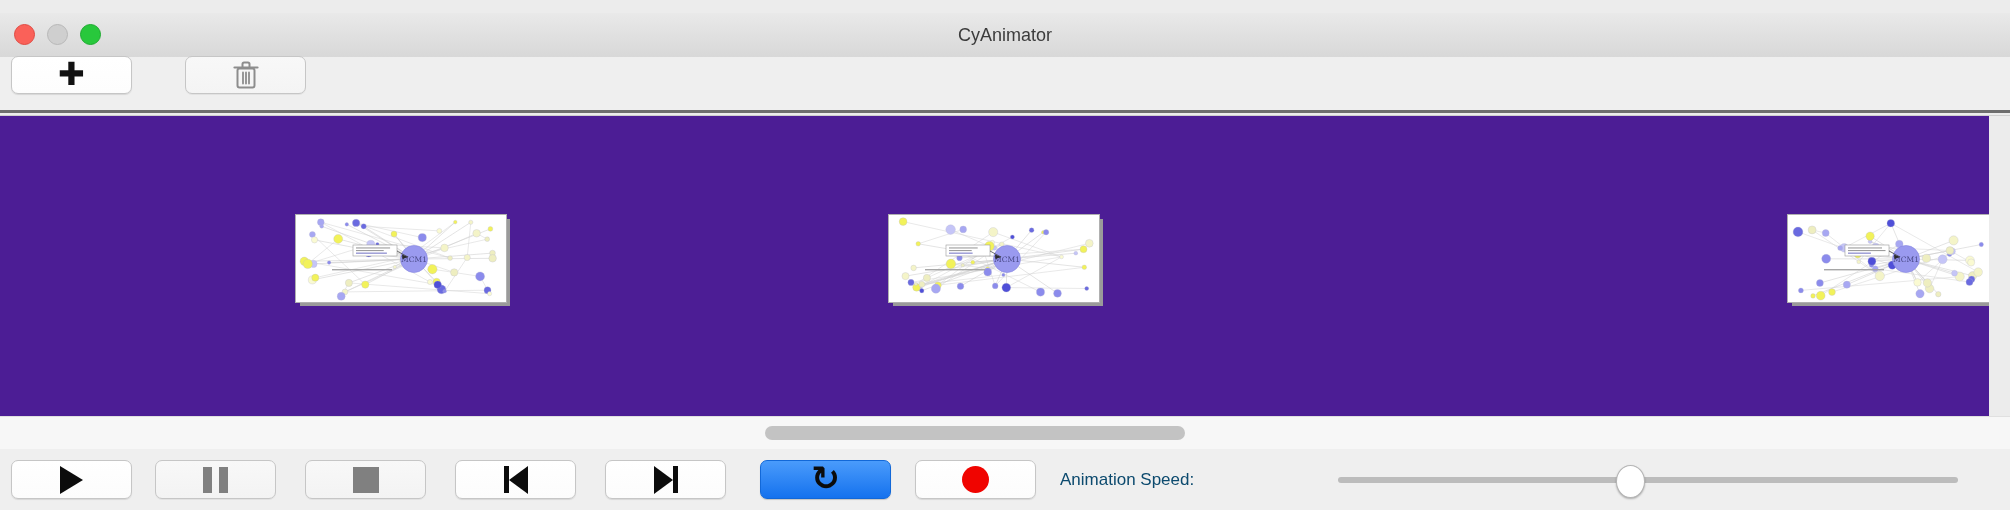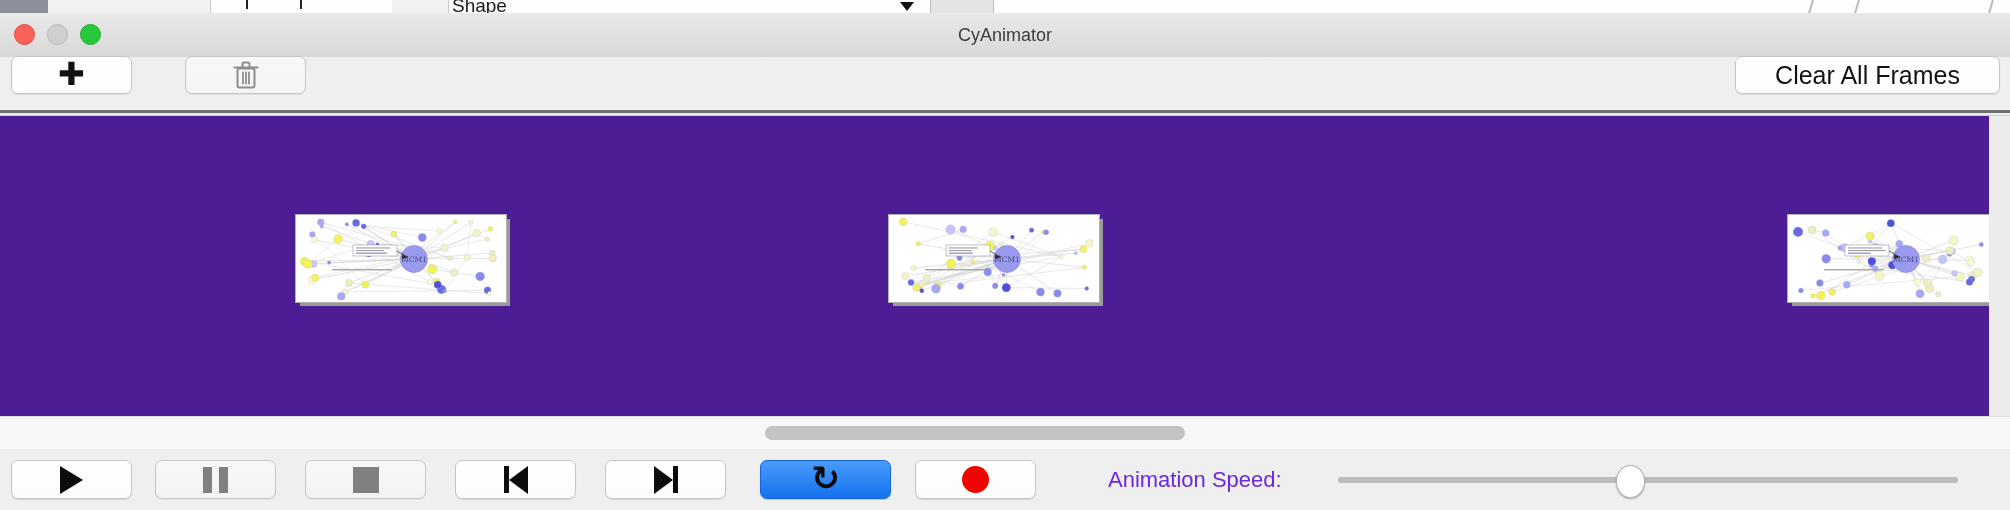--- a/index.html
+++ b/index.html
@@ -75,44 +75,30 @@
   .tri{width:0;height:0;border-top:14px solid transparent;border-bottom:14px solid transparent;border-left:23px solid #0c0c0c;}
   .pausebar{display:inline-block;width:9px;height:26px;background:#808080;}
   .pausewrap{display:flex;gap:7px;}
   .stopsq{width:26px;height:26px;background:#808080;}
   .skip{display:flex;align-items:center;}
   .skip .bar{width:5px;height:27px;background:#0c0c0c;}
   .skip .t-l{width:0;height:0;border-top:14px solid transparent;border-bottom:14px solid transparent;border-right:19px solid #0c0c0c;}
   .skip .t-r{width:0;height:0;border-top:14px solid transparent;border-bottom:14px solid transparent;border-left:19px solid #0c0c0c;}
   .loopglyph{font-size:34px;line-height:1;color:#0b0b0b;font-family:"DejaVu Sans",sans-serif;margin-top:-4px;font-weight:600;}
   .recdot{width:27px;height:27px;border-radius:50%;background:#f00400;}
-  .speedlbl{position:absolute;left:1060px;top:11px;height:39px;line-height:39px;font-size:22px;color:#6d28d9;margin-left:48px;}
+  .speedlbl{position:absolute;left:1060px;top:11px;height:39px;line-height:39px;font-size:17px;color:#0c4a6e;}
   .slider{position:absolute;left:1338px;top:28px;width:620px;height:6px;border-radius:3px;background:#bcbcbc;}
   .sliderthumb{position:absolute;left:1627px;top:16px;width:27px;height:31px;border-radius:50%;
      background:#ffffff;border:1px solid #b5b5b5;box-shadow:0 1px 2px rgba(0,0,0,.28);}
 </style>
 </head>
 <body>
 
 <div class="app">
 
-  <div class="bg-strip">
-    <div class="seg dark" style="left:0;width:48px;"></div>
-    <div class="seg" style="left:48px;width:122px;"></div>
-    <div class="seg" style="left:170px;width:40px;"></div>
-    <div class="tick-a" style="left:246px;"></div>
-    <div class="tick-a" style="left:300px;"></div>
-    <div class="seg" style="left:392px;width:56px;"></div>
-    <div class="shape-txt">Shape</div>
-    <div class="caret" style="left:900px;"></div>
-    <div class="hl" style="left:930px;width:62px;"></div>
-    <div class="ang" style="left:1810px;"></div>
-    <div class="ang" style="left:1856px;"></div>
-    <div class="ang" style="left:1990px;"></div>
-  </div>
 
   <div class="titlebar">
     <div class="traffic">
       <div class="dot red"></div>
       <div class="dot yel"></div>
       <div class="dot grn"></div>
     </div>
     <div class="wtitle">CyAnimator</div>
   </div>
 
@@ -120,23 +106,20 @@
   <div class="btn btn-add">
     <span class="plus">✚</span>
   </div>
   <div class="btn btn-del disabled">
     <svg width="26" height="30" viewBox="0 0 26 30">
       <rect x="4.5" y="8.5" width="17" height="19" rx="2" fill="none" stroke="#8d8d8d" stroke-width="2"></rect>
       <path d="M1.5 7.5 h23" stroke="#8d8d8d" stroke-width="2.2" fill="none" stroke-linecap="round"></path>
       <path d="M9.5 7.5 v-3.5 a1.6 1.6 0 0 1 1.6-1.6 h3.8 a1.6 1.6 0 0 1 1.6 1.6 v3.5" fill="none" stroke="#8d8d8d" stroke-width="2"></path>
       <path d="M10 12.5 v11 M13 12.5 v11 M16 12.5 v11" stroke="#8d8d8d" stroke-width="1.8" stroke-linecap="round"></path>
     </svg>
-  </div>
-  <div class="btn btn-clear">
-    <span>Clear All Frames</span>
   </div>
 
   <div class="sep s1"></div>
   <div class="sep s2"></div>
 
   <div class="timeline">
     <div id="frames-host">
         <div class="frame" style="left: 295px; top: 98px;">
           <div class="shadow"></div>
           <div class="page">

